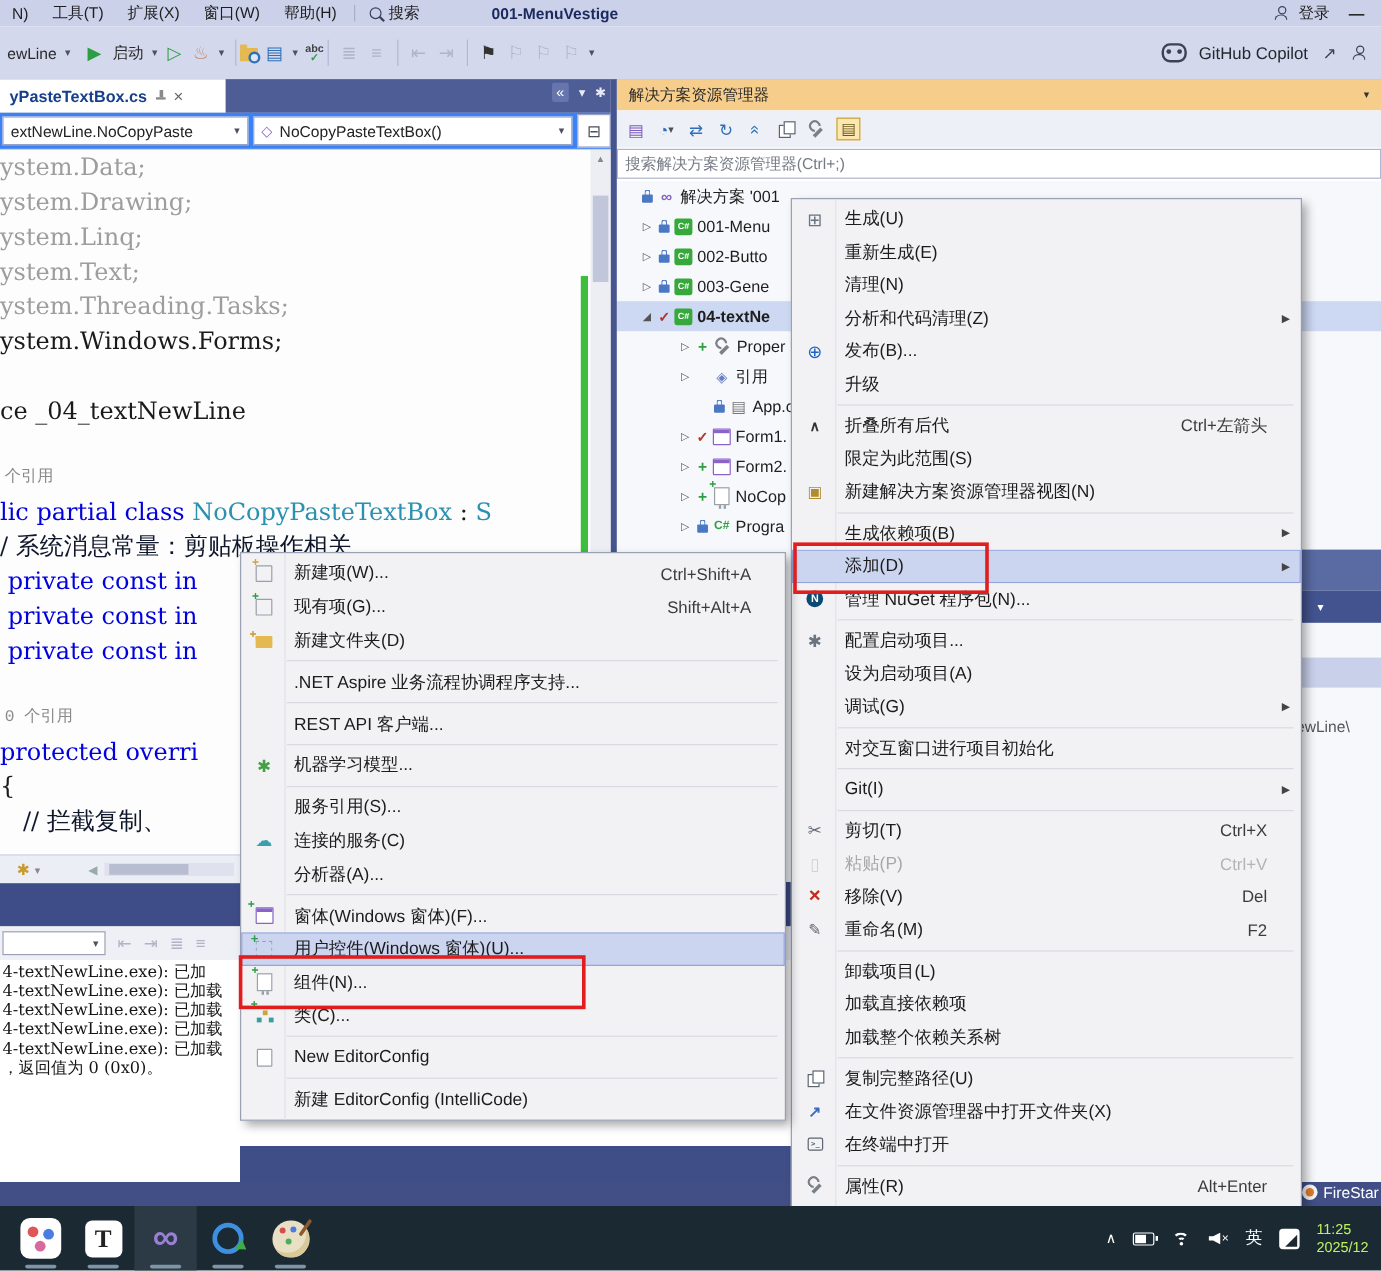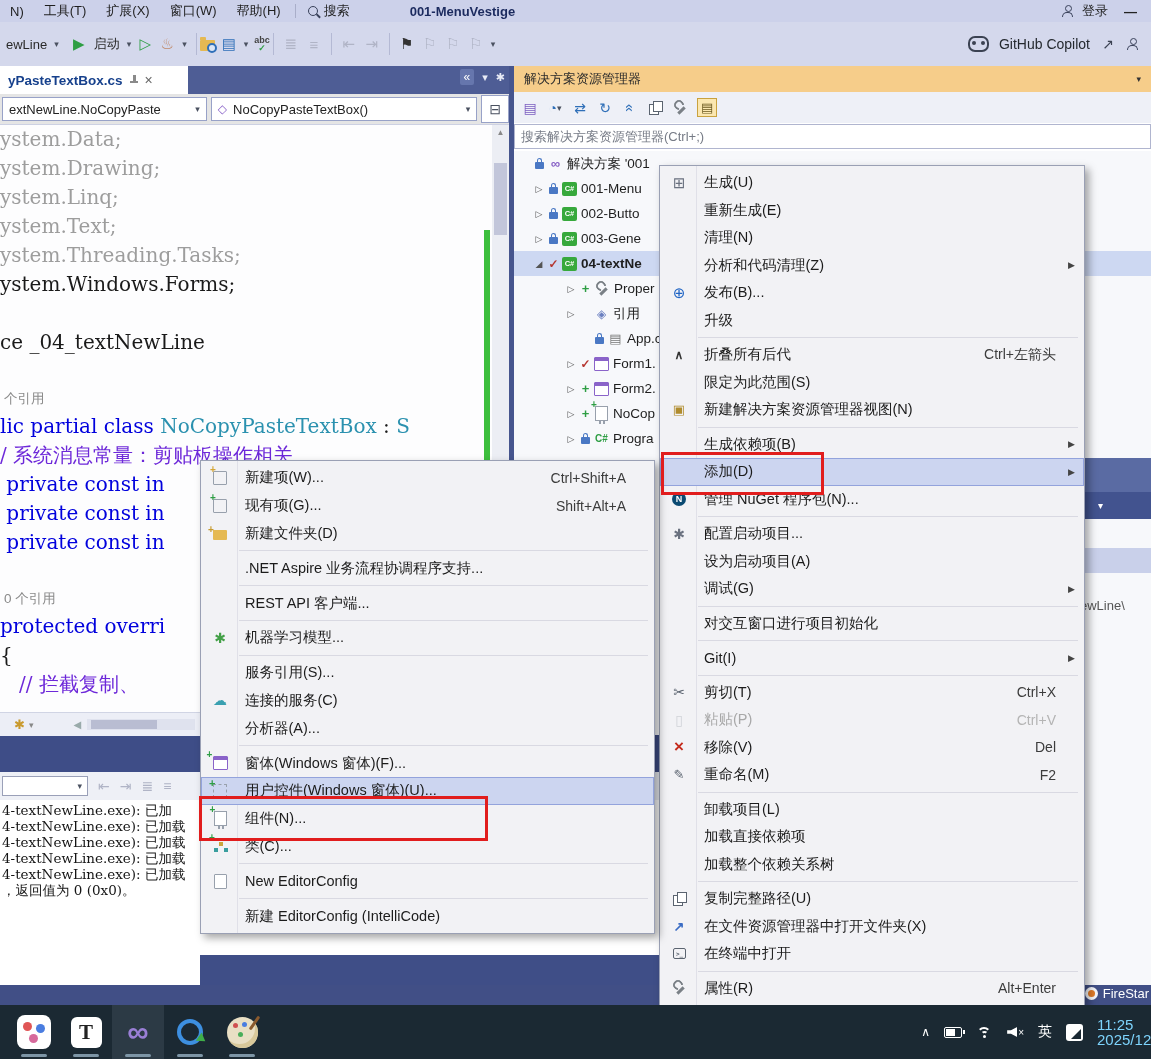--- a/index.html
+++ b/index.html
@@ -38,30 +38,30 @@
   .tabbar{position:absolute;left:0;top:66px;width:509px;height:28px;background:#4e5d95;z-index:2}
   .tab{position:absolute;left:0;top:0;height:28px;width:188px;background:#fff;display:flex;align-items:center;gap:6px;padding:0 8px;box-sizing:border-box}
   .tab-label{font-weight:bold;color:#16408c;font-size:13.5px;white-space:nowrap}
   .pin{width:10px;height:10px;position:relative;display:inline-block}
   .pin::before{content:"";position:absolute;left:4px;top:0;width:3px;height:6px;background:#8a8a8a}
   .pin::after{content:"";position:absolute;left:1px;top:6px;width:8px;height:1.5px;background:#8a8a8a}
   .tab-close{color:#666;font-size:14px;line-height:1}
   .tabbar-icons{position:absolute;right:4px;top:3px;display:flex;align-items:center;gap:8px}
   .tb-chev{background:#6676ad;color:#fff;border-radius:2px;padding:1px 4px;font-size:12px}
   .tb-white{color:#e8ebf6;font-size:11px}
-  .breadcrumbs{position:absolute;left:0;top:94px;width:509px;height:31px;background:#e5e5e5;border-bottom:1px solid #cdd1e3;display:flex;align-items:center;gap:4px;padding-left:2px;box-sizing:border-box;z-index:2}
+  .breadcrumbs{position:absolute;left:0;top:94px;width:509px;height:31px;background:#3b82f6;border-bottom:1px solid #cdd1e3;display:flex;align-items:center;gap:4px;padding-left:2px;box-sizing:border-box;z-index:2}
   .bc-box{height:24px;border:1px solid #98a2c8;background:#fff;display:flex;align-items:center;gap:6px;padding:0 6px;box-sizing:border-box;font-size:13px;color:#222}
   .bc-box .dd{margin-left:auto}
   .bc-cube{color:#8a63c9;font-size:12px}
   .split-btn{margin-left:auto;width:26px;height:26px;border:1px solid #98a2c8;background:#fff;display:flex;align-items:center;justify-content:center;color:#4a5160;font-size:14px}
   .codearea{position:absolute;left:0;top:125px;width:509px;height:587px;background:#fdfdfe;overflow:hidden;z-index:1;
     font-family:"DejaVu Serif","Liberation Serif",serif;font-size:20px}
   .cl{height:29px;line-height:29px;white-space:pre}
-  .lens{height:26px;line-height:26px;white-space:pre;font-family:Liberation Sans, sans-serif;font-size:13.5px;color:#8a8a8a;padding-left:4px}
-  .seg-dim{color:#9d9d9d}.seg-plain{color:#1a1a1a}.seg-kw{color:#0101dd}.seg-type{color:#2b91af}.seg-comment{color:#6d28d9}
+  .lens{height:26px;line-height:26px;white-space:pre;font-family:Liberation Mono, monospace;font-size:13.5px;color:#8a8a8a;padding-left:4px}
+  .seg-dim{color:#9d9d9d}.seg-plain{color:#1a1a1a}.seg-kw{color:#0101dd}.seg-type{color:#2b91af}.seg-comment{color:#0f172a}
   .green-bar{position:absolute;left:484px;top:230px;width:6px;height:480px;background:#3dbf3d;z-index:3}
   .vscroll{position:absolute;left:492px;top:125px;width:17px;height:587px;background:#eceef4;z-index:3}
   .vscroll .up{display:block;text-align:center;font-size:8px;color:#888;padding-top:3px}
   .vthumb{position:absolute;left:2px;top:38px;width:13px;height:72px;background:#c2c6da}
   .editor-bottom{position:absolute;left:0;top:712px;width:509px;height:23px;background:#eceef6;border-top:1px solid #d0d4e4;display:flex;align-items:center;z-index:3}
   .health{color:#c99a2e;font-size:13px;margin-left:14px}
   .hb-arrow{color:#888;font-size:9px;margin-left:4px}
   .hl-left{color:#9aa;font-size:10px;margin-left:40px}
   .htrack{width:108px;height:11px;background:#dfe2ee;margin-left:6px;position:relative}
   .hthumb{position:absolute;left:4px;top:1px;width:66px;height:9px;background:#b9bdd2}
@@ -184,21 +184,21 @@
   .wifi{position:relative;width:17px;height:13px;display:inline-block}
   .wifi::before{content:"";position:absolute;left:1px;top:1px;width:14px;height:14px;border:2px solid transparent;border-top-color:#fff;border-radius:50%;box-sizing:border-box}
   .wifi::after{content:"";position:absolute;left:5px;top:5px;width:7px;height:7px;border:2px solid transparent;border-top-color:#fff;border-radius:50%;box-sizing:border-box}
   .wifi i{position:absolute;left:7px;top:9px;width:3px;height:3px;background:#fff;border-radius:50%}
   .vol{display:inline-flex;align-items:center;color:#fff}
   .vol::before{content:"";width:10px;height:10px;background:#fff;clip-path:polygon(0 32%,38% 32%,100% 0,100% 100%,38% 68%,0 68%)}
   .vol-x{font-size:10px;margin-left:1px}
   .ime{font-size:14px;color:#fff}
   .tray-app{width:17px;height:17px;background:#fff;border-radius:3px;position:relative;display:inline-block}
   .tray-app::after{content:"";position:absolute;right:2px;bottom:2px;width:0;height:0;border-bottom:10px solid #1b2933;border-left:10px solid transparent}
-  .clock{width:54px;overflow:hidden;font-size:15px;line-height:15px;color:#7dd3fc;white-space:nowrap}
+  .clock{width:54px;overflow:hidden;font-size:12px;line-height:15px;color:#bef264;white-space:nowrap}
 </style>
 </head>
 <body>
 
 <div class="screen">
 
   <div class="menubar">
     <div id="menubar-items" style="display:flex;align-items:center">
         <div class="mb-item">N)</div>
         <div class="mb-item">工具(T)</div>

